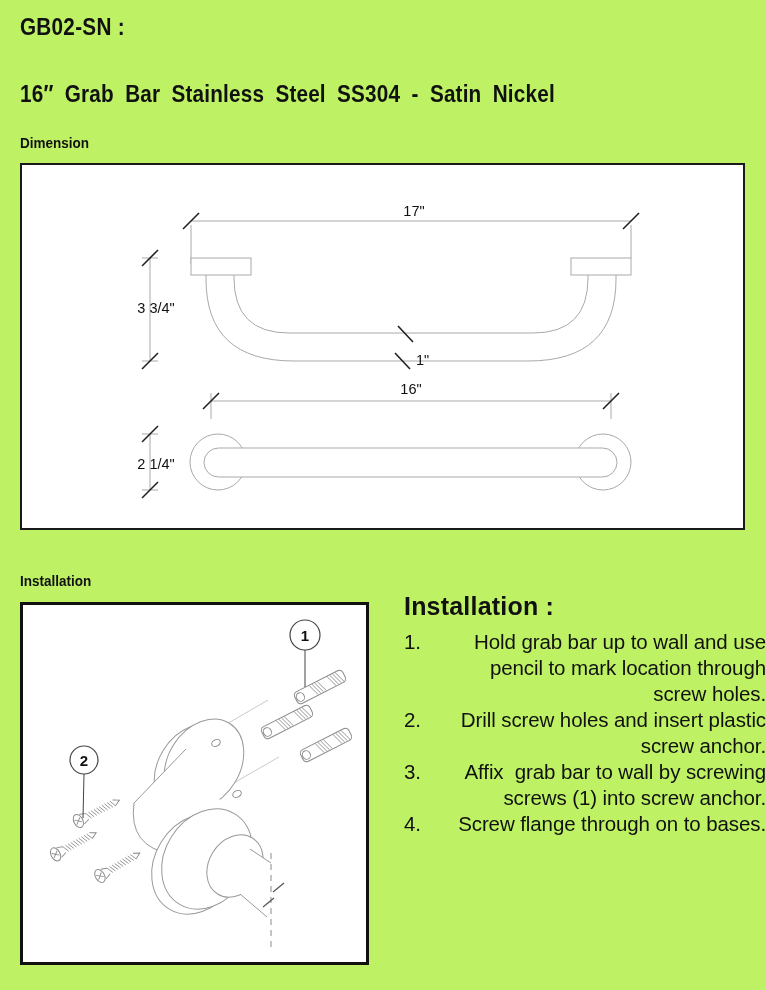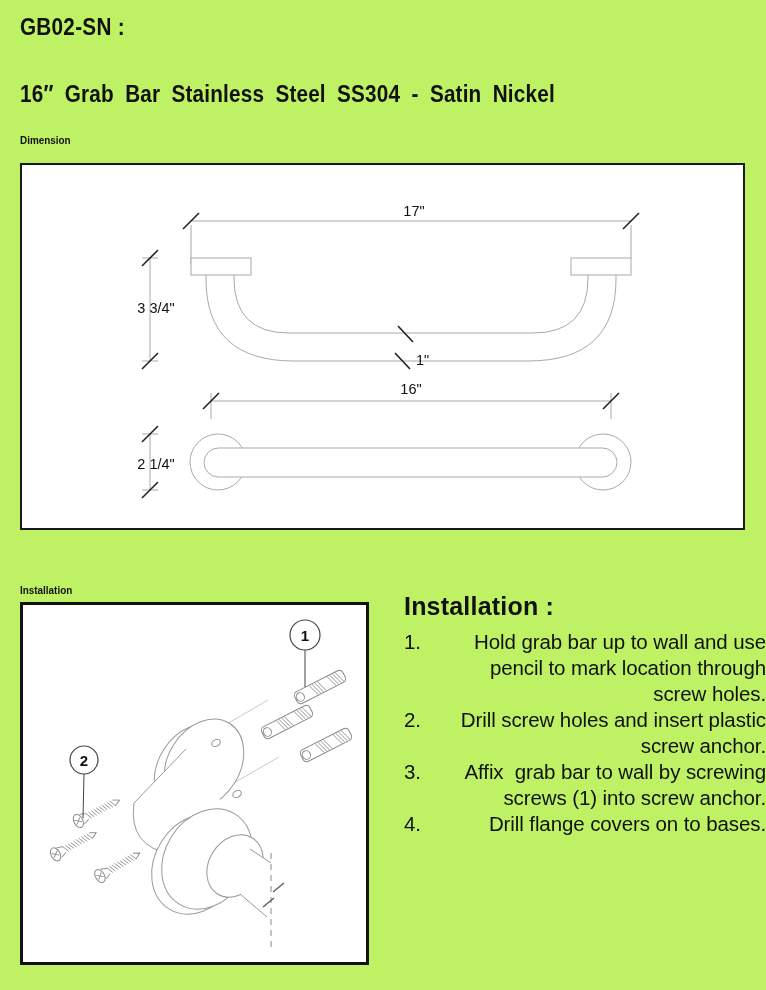--- a/index.html
+++ b/index.html
@@ -15,24 +15,24 @@
   .product-code{
     position:absolute;left:20px;top:14px;
     font-size:23px;font-weight:bold;letter-spacing:.3px;
   }
   .product-title{
     position:absolute;left:20px;top:48px;
     font-size:23px;font-weight:700;word-spacing:6px;letter-spacing:.2px;margin-top:33px;
   }
   .section-label{
     position:absolute;left:20px;
-    font-size:11px;font-weight:bold;text-align:right;
+    font-size:15px;font-weight:bold;text-align:right;
   }
   .dim-label{top:134px;}
-  .inst-label{top:584px;}
+  .inst-label{top:572px;}
   .dim-box{
     position:absolute;left:20px;top:163px;
     width:721px;height:363px;
     border:2px solid #1a1a1a;background:#fff;
   }
   .inst-box{
     position:absolute;left:20px;top:602px;
     width:343px;height:357px;
     border:3px solid #111;background:#fff;
   }
@@ -230,18 +230,18 @@
         <span class="step-text">Drill screw holes and insert plastic
 screw anchor.</span>
       </li>
       <li class="step">
         <span class="step-num">3.</span>
         <span class="step-text">Affix  grab bar to wall by screwing
 screws (1) into screw anchor.</span>
       </li>
       <li class="step">
         <span class="step-num">4.</span>
-        <span class="step-text">Drill flange covers on to bases.</span>
+        <span class="step-text">Screw flange through on to bases.</span>
       </li>
     </ol>
   </div>
 
 </div>
 
 </body></html>

